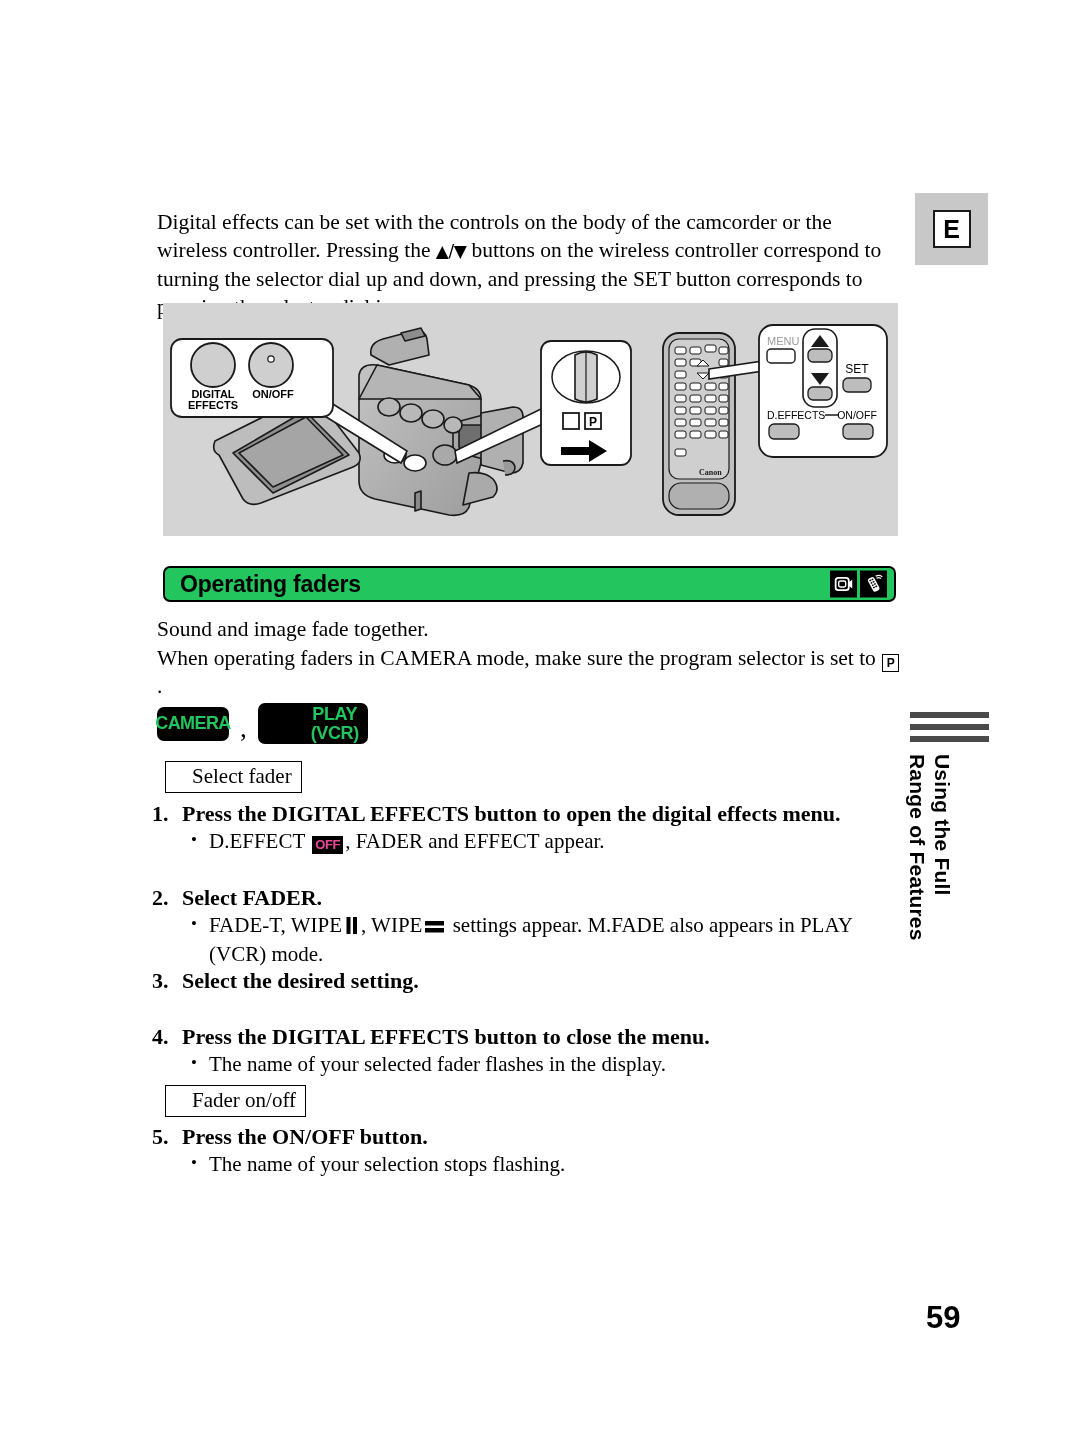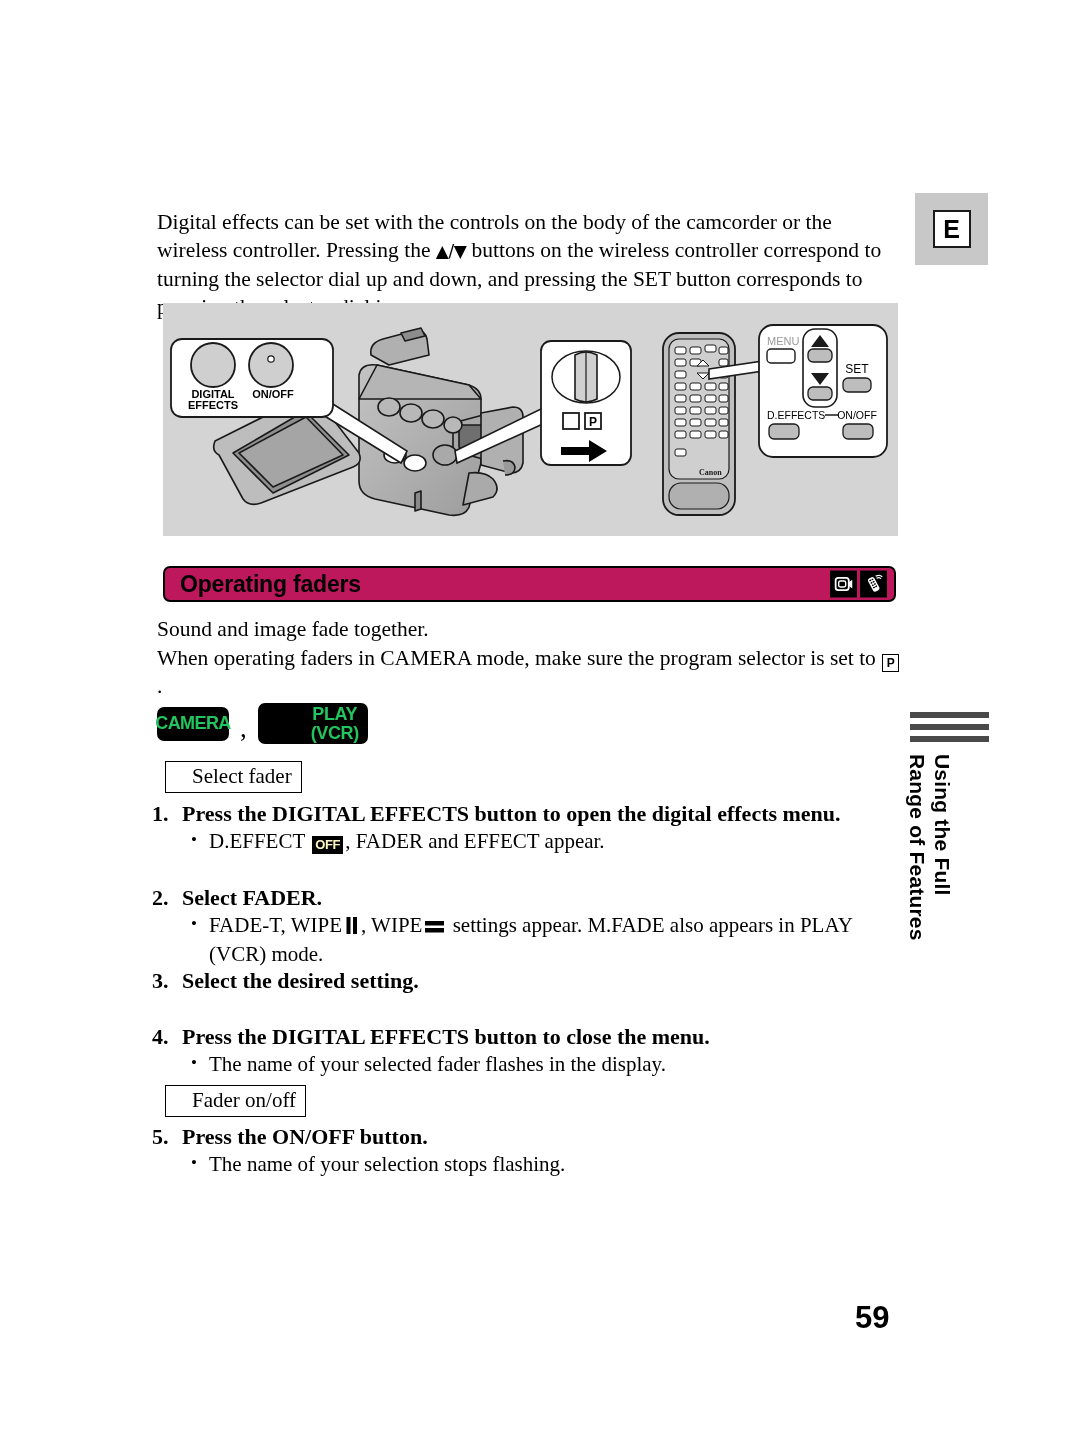--- a/index.html
+++ b/index.html
@@ -69,21 +69,21 @@
   }
   .illus svg { display: block; }
 
   
   .sec-head {
     position: absolute;
     left: 163px;
     top: 566px;
     width: 733px;
     height: 36px;
-    background: #be185d;
+    background: #22c55e;
     border: 2px solid #000;
     border-radius: 7px;
     box-sizing: border-box;
     display: flex;
     align-items: center;
   }
   .sec-head-title {
     font-family: "Liberation Sans", sans-serif;
     font-weight: bold;
     font-size: 23px;
@@ -131,21 +131,21 @@
     line-height: 1;
     vertical-align: -2px;
     margin: 0 1px;
   }
   
   .off-badge {
     display: inline-flex;
     align-items: center;
     justify-content: center;
     background: #000;
-    color: #fef9c3;
+    color: #ec4899;
     font-family: "Liberation Sans", sans-serif;
     font-weight: bold;
     font-size: 13px;
     line-height: 1;
     padding: 2px 3px 3px 3px;
     vertical-align: -1px;
     margin: 0 2px;
     letter-spacing: -0.3px;
   }
   .wipe-v, .wipe-h {
@@ -285,21 +285,21 @@
     font-size: 21px;
     line-height: 25px;
     letter-spacing: 0.2px;
     height: 215px;
     white-space: pre-line;
   }
 
   
   .page-num {
     position: absolute;
-    left: 855px;
+    left: 926px;
     top: 1300px;
     font-family: "Liberation Sans", sans-serif;
     font-weight: bold;
     font-size: 31px;
   }
 </style>
 </head>
 <body>
 
 <div class="lang-badge-wrap">

